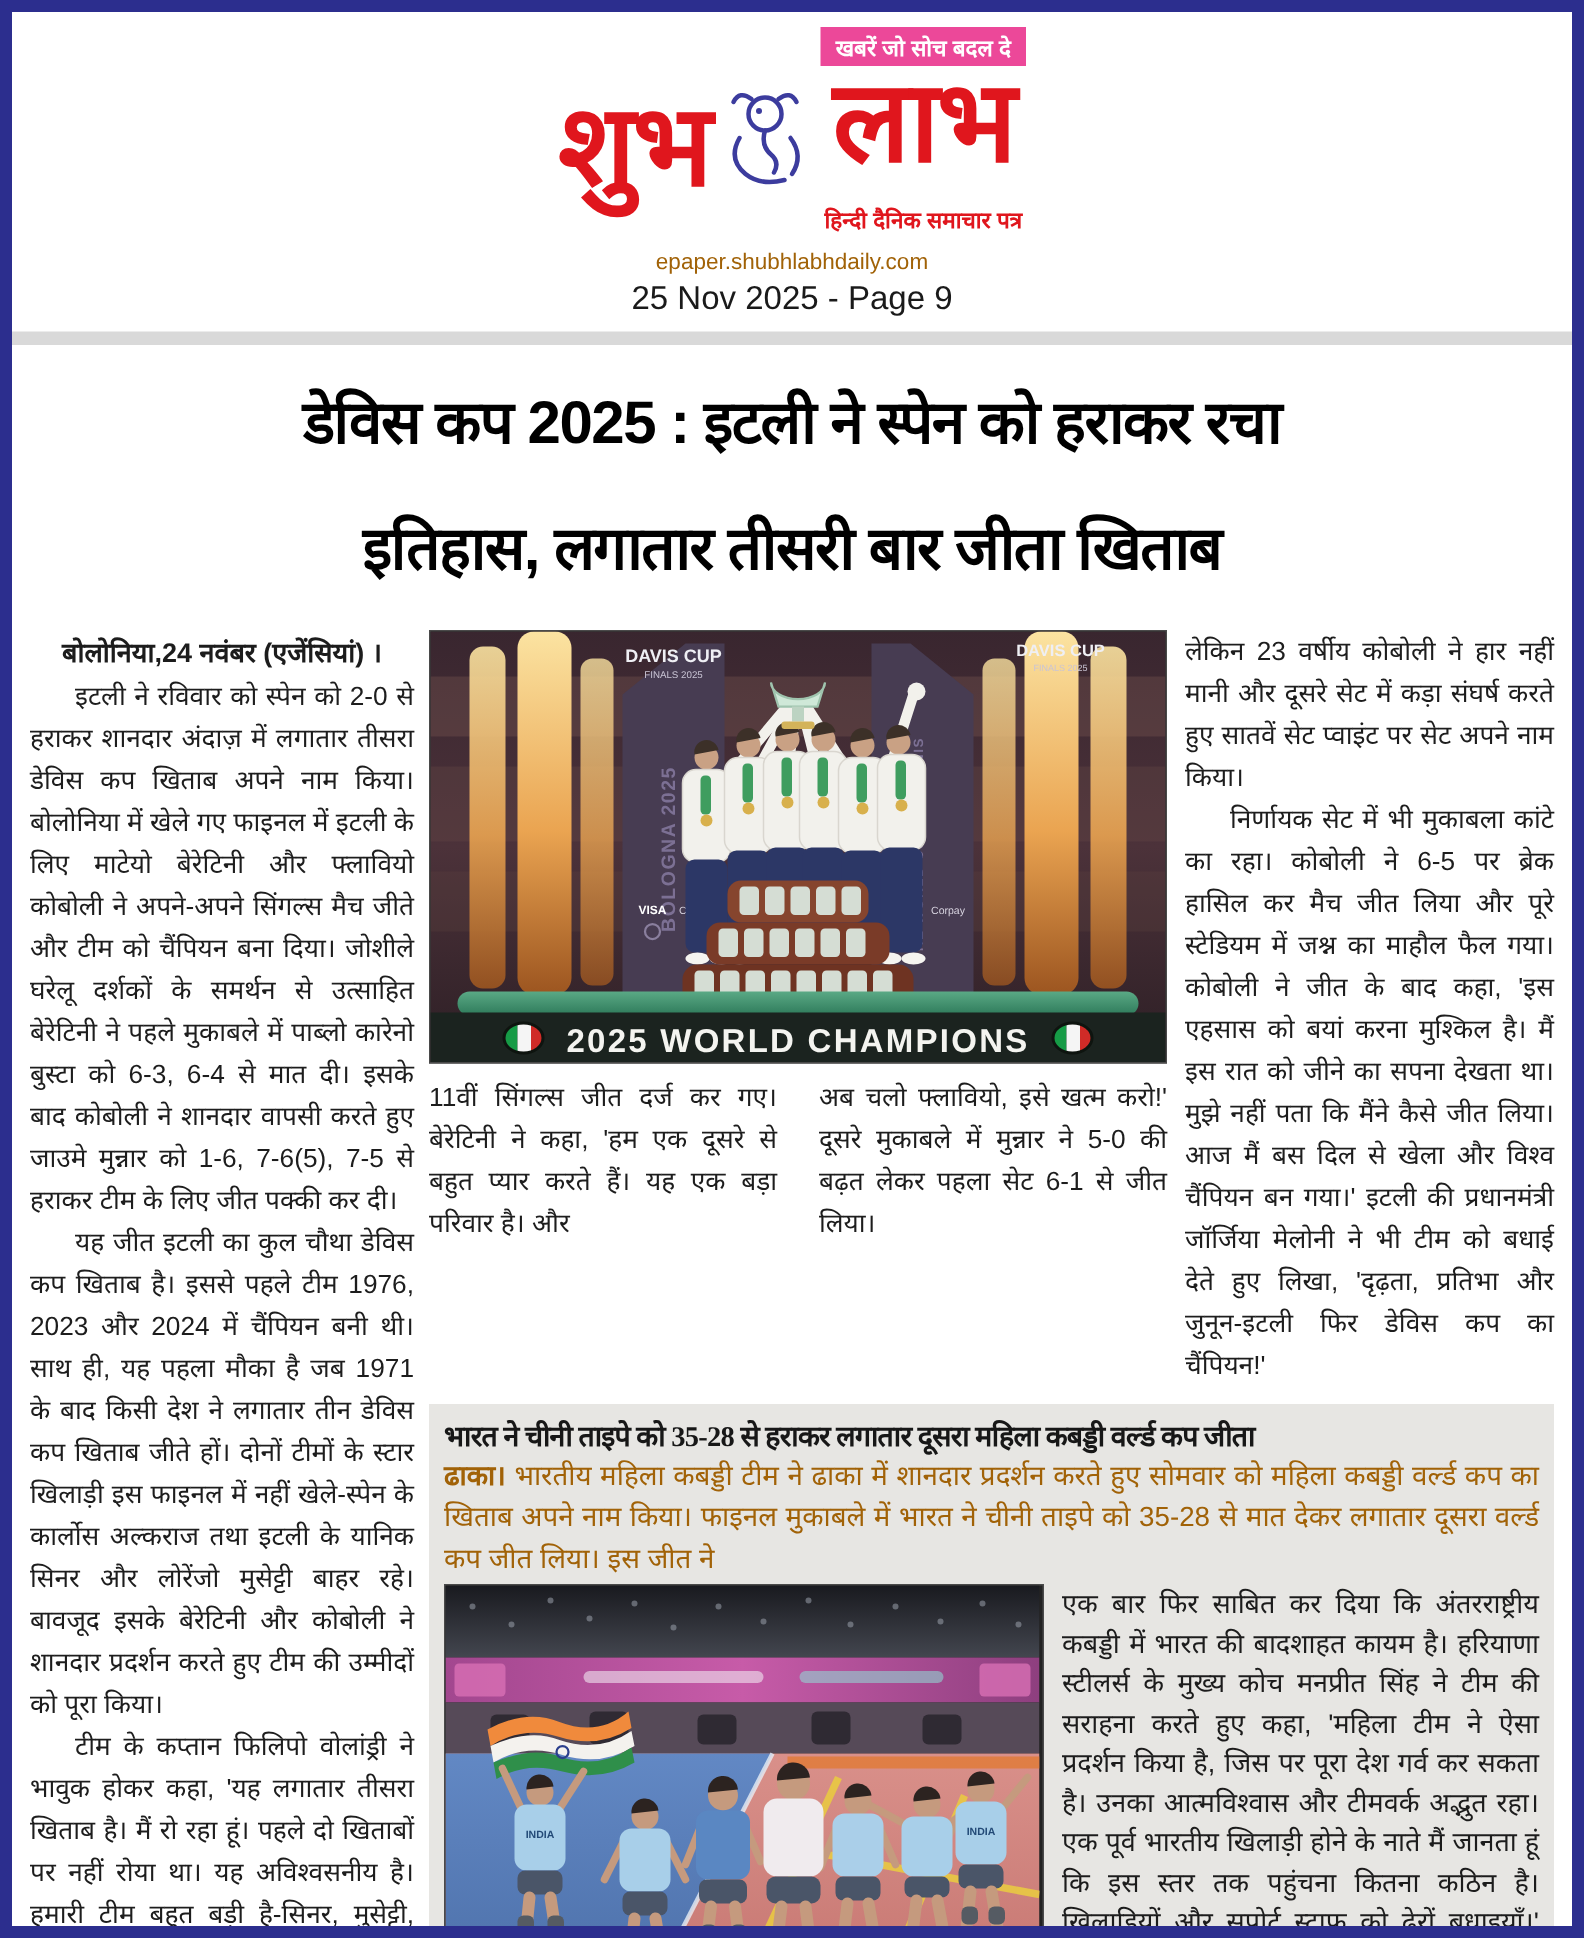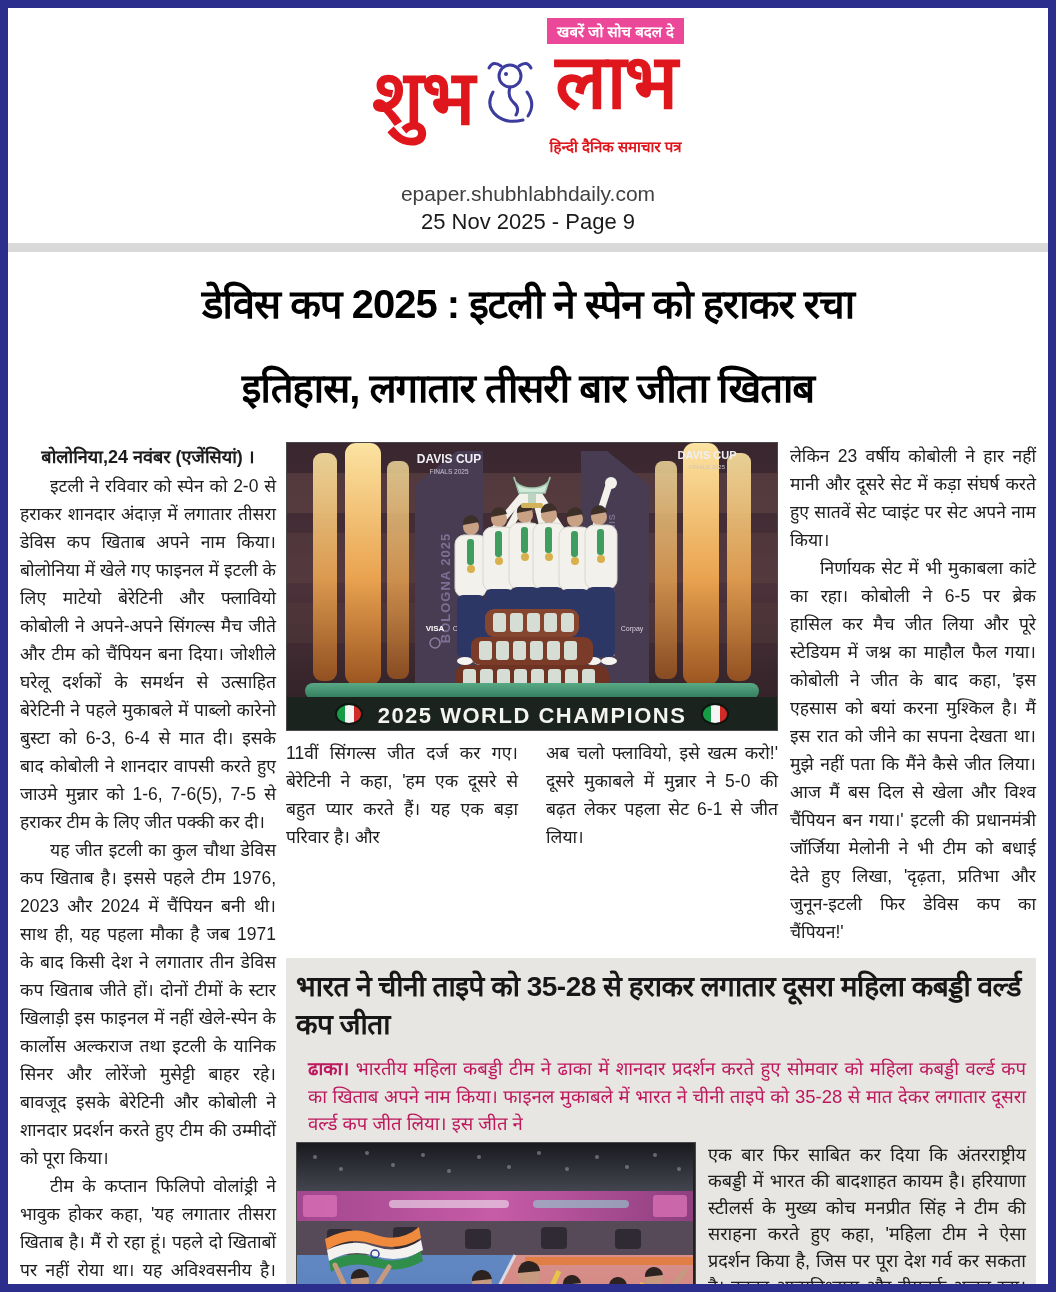--- a/index.html
+++ b/index.html
@@ -7,42 +7,42 @@
   .page{box-sizing:border-box;width:1056px;height:1292px;border:8px solid #2c2e8e;background:#fff;overflow:hidden;position:relative;}
   
   .header{text-align:center;padding-top:10px;}
   .logo-row{display:flex;justify-content:center;align-items:flex-end;gap:6px;}
   .logo-word{font-weight:900;font-size:76px;line-height:0.9;color:#e0161d;letter-spacing:-2px;}
   .logo-word.left{margin-bottom:24px;}
   .ganesha{margin-bottom:26px;}
   .logo-stack{display:flex;flex-direction:column;align-items:center;}
   .tagline-box{background:#ec4899;color:#fff;font-weight:700;font-size:15px;padding:3px 10px;margin-bottom:4px;white-space:nowrap;}
   .logo-subtitle{color:#e0161d;font-weight:700;font-size:15px;margin-top:20px;white-space:nowrap;}
-  .site-url{font-size:21px;color:#404040;margin-top:25px;line-height:1.25;}
+  .site-url{font-size:15px;color:#a16207;margin-top:10px;line-height:1.25;}
   .date-page{font-size:22px;color:#1a1a1a;line-height:1.3;}
   .divider-band{height:9px;background:#d9d9d9;margin-top:7px;}
   
   .headline{font-size:40px;line-height:84px;font-weight:900;text-align:center;color:#000000;margin:10px 8px 12px;letter-spacing:-1px;}
   
   .content-row{display:flex;gap:10px;padding:0 12px;align-items:flex-start;}
   .col-left{width:256px;flex:none;}
   .right-wrap{flex:1;min-width:0;}
   .davis-row{display:flex;gap:12px;align-items:flex-start;}
   .col-mid{width:492px;flex:none;}
   .col-right{flex:1;min-width:0;}
   .dateline{font-weight:700;font-size:18px;text-align:center;margin:2px 0 4px;}
   .body-p{font-size:17.5px;line-height:28px;text-align:justify;margin:0;text-indent:30px;color:#1d1d1d;}
   .body-p.noindent{text-indent:0;}
   .photo-frame{border:1px solid #4a4a4a;line-height:0;background:#222;}
   .caption-row{display:flex;gap:28px;margin-top:8px;justify-content:flex-end;}
   .caption-col{flex:1;font-size:17.5px;line-height:28px;text-align:justify;color:#1d1d1d;}
   
   .kabaddi-panel{margin-top:12px;background:#e7e6e3;padding:8px 10px 12px;}
-  .kab-headline{font-size:28px;font-weight:800;color:#171717;margin:0 0 13px;letter-spacing:-0.5px;}
-  .kab-lead{font-size:18.5px;line-height:27.5px;text-align:justify;color:#be185d;margin-left:12px;}
+  .kab-headline{font-size:19px;font-weight:800;color:#171717;margin:0 0 0;letter-spacing:-0.5px;font-family:Liberation Serif, serif;}
+  .kab-lead{font-size:18.5px;line-height:27.5px;text-align:justify;color:#a16207;}
   .kab-lead b{font-weight:700;}
   .kab-row{display:flex;gap:12px;margin-top:4px;align-items:flex-start;}
   .kab-photo{width:398px;flex:none;}
   .kab-right{flex:1;min-width:0;font-size:18px;line-height:26.5px;text-align:justify;color:#1c1c1c;}
 </style>
 </head>
 <body>
 
 <div class="page">
 

